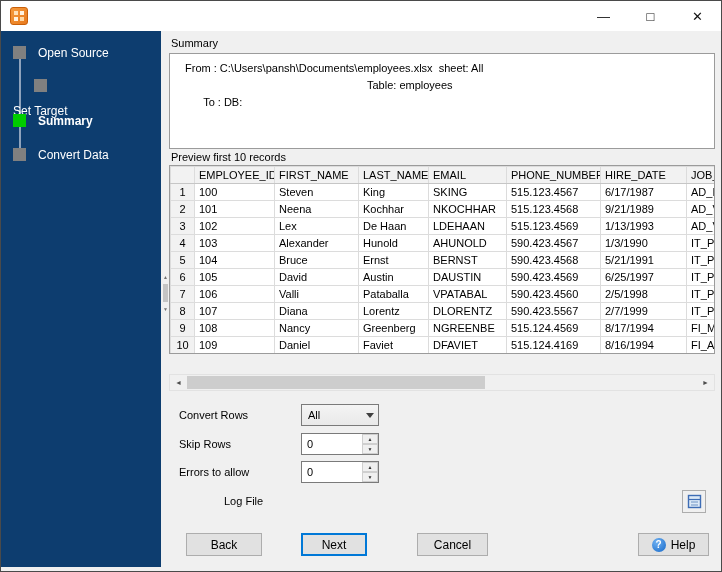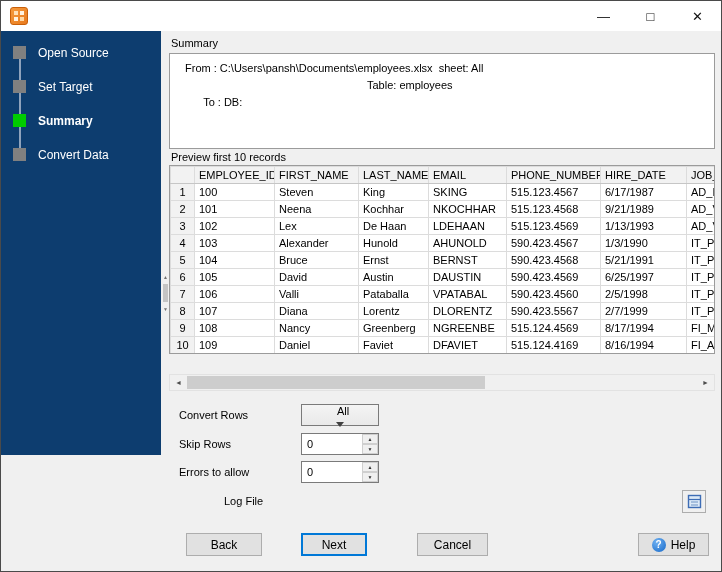--- a/index.html
+++ b/index.html
@@ -19,25 +19,25 @@
     background:
       linear-gradient(#FFE0B8, #FFE0B8) 0 0/4px 4px no-repeat,
       linear-gradient(#FFF3E2, #FFF3E2) 6px 0/4px 4px no-repeat,
       linear-gradient(#FFF3E2, #FFF3E2) 0 6px/4px 4px no-repeat,
       linear-gradient(#FFD9A6, #FFD9A6) 6px 6px/4px 4px no-repeat; }
   .win-controls { position: absolute; right: 0; top: 0; height: 30px; display: flex; }
   .win-btn { width: 47px; height: 30px; display: flex; align-items: center; justify-content: center;
     font-size: 13px; color: #111; cursor: default; }
 
   
-  .sidebar { position: absolute; left: 0; top: 30px; width: 160px; height: 424px;
+  .sidebar { position: absolute; left: 0; top: 30px; width: 160px; height: 536px;
     background: var(--sidebar-bg, #0D3D6F); }
   .step-connector { position: absolute; left: 18px; top: 22px; width: 2px; height: 102px; background: #8FA3BC; }
   .step { position: absolute; left: 12px; display: flex; align-items: center; gap: 12px; height: 15px; }
-  .step-1 { top: 14px; } .step-2 { top: 48px; } .step-3 { top: 82px; } .step-4 { top: 116px; }
+  .step-1 { top: 14px; } .step-2 { top: 48px; flex-direction: column; } .step-3 { top: 82px; } .step-4 { top: 116px; }
   .step-box { width: 13px; height: 13px; background: var(--step-inactive, #808080); flex: none; }
   .step.active .step-box { background: var(--step-active, #00CC00); }
   .step-label { color: #FFFFFF; font-size: 12px; white-space: nowrap; }
   .step.active .step-label { font-weight: bold; }
 
   
   .section-label { position: absolute; font-size: 11px; color: #000; }
   .summary-label { left: 170px; top: 36px; }
   .preview-label { left: 170px; top: 150px; }
 
@@ -67,21 +67,21 @@
   .hs-arrow { position: absolute; top: 0; width: 17px; height: 15px; display: flex;
     align-items: center; justify-content: center; font-size: 7px; color: #4C4C4C; }
   .hs-arrow.left { left: 0; } .hs-arrow.right { right: 0; }
   .hs-thumb { position: absolute; left: 17px; top: 1px; height: 13px; width: 298px; background: #CDCDCD; }
 
   
   .form-label { position: absolute; left: 178px; font-size: 11px; }
   .lbl-convert { top: 408px; } .lbl-skip { top: 437px; } .lbl-errors { top: 465px; } .lbl-log { top: 494px; padding-left: 45px; }
 
   .combo { position: absolute; left: 300px; top: 403px; width: 78px; height: 22px;
-    border: 1px solid #7A7A7A; background: linear-gradient(#F4F4F4, #E9E9E9); display: flex; align-items: center; flex-direction: column; }
+    border: 1px solid #7A7A7A; background: linear-gradient(#F4F4F4, #E9E9E9); display: flex; align-items: center; }
   .combo-value { flex: 1; padding-left: 6px; }
   .combo-arrow-zone { width: 17px; height: 100%; display: flex; align-items: center; justify-content: center; }
   .combo-arrow { width: 0; height: 0; border: 4px solid transparent; border-top: 5px solid #404040; margin-top: 5px; }
 
   .spin { position: absolute; left: 300px; width: 78px; height: 22px; border: 1px solid #7A7A7A; background: #FFFFFF; }
   .spin-skip { top: 432px; } .spin-errors { top: 460px; }
   .spin-value { position: absolute; left: 5px; top: 4px; }
   .spin-btns { position: absolute; right: 0; top: 0; bottom: 0; width: 16px; display: flex; flex-direction: column; }
   .spin-b { flex: 1; background: #F0F0F0; border: 1px solid #CFCFCF; display: flex;
     align-items: center; justify-content: center; font-size: 5px; color: #333; }

